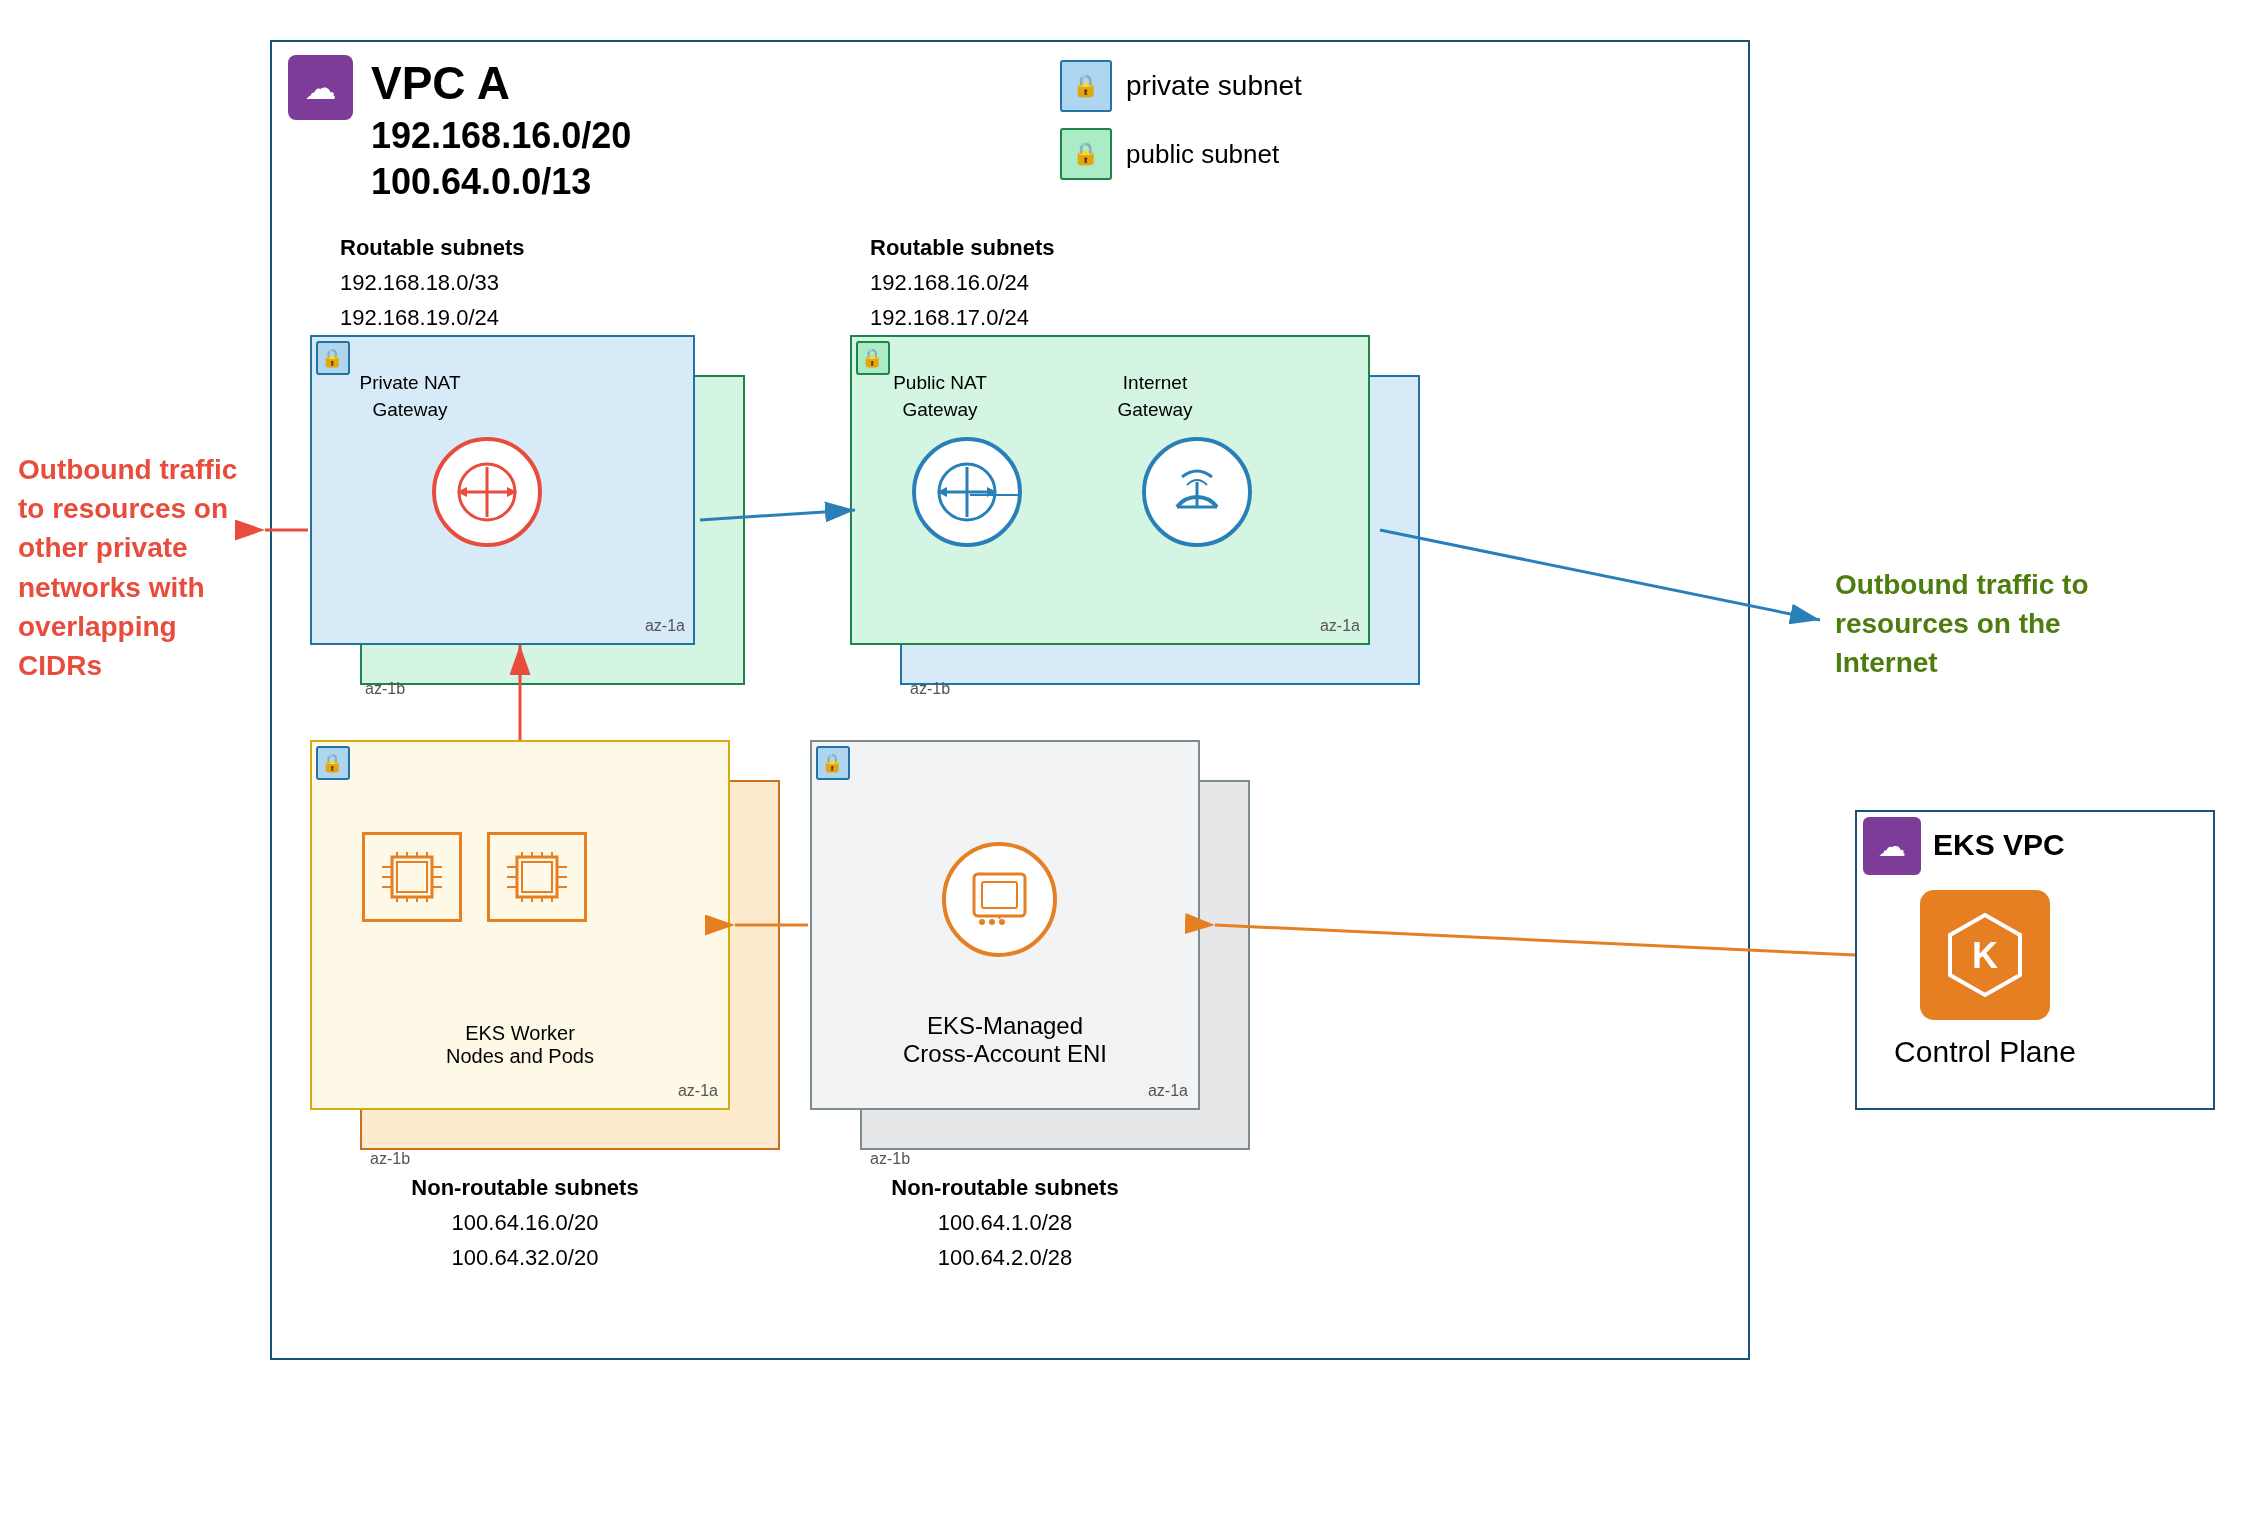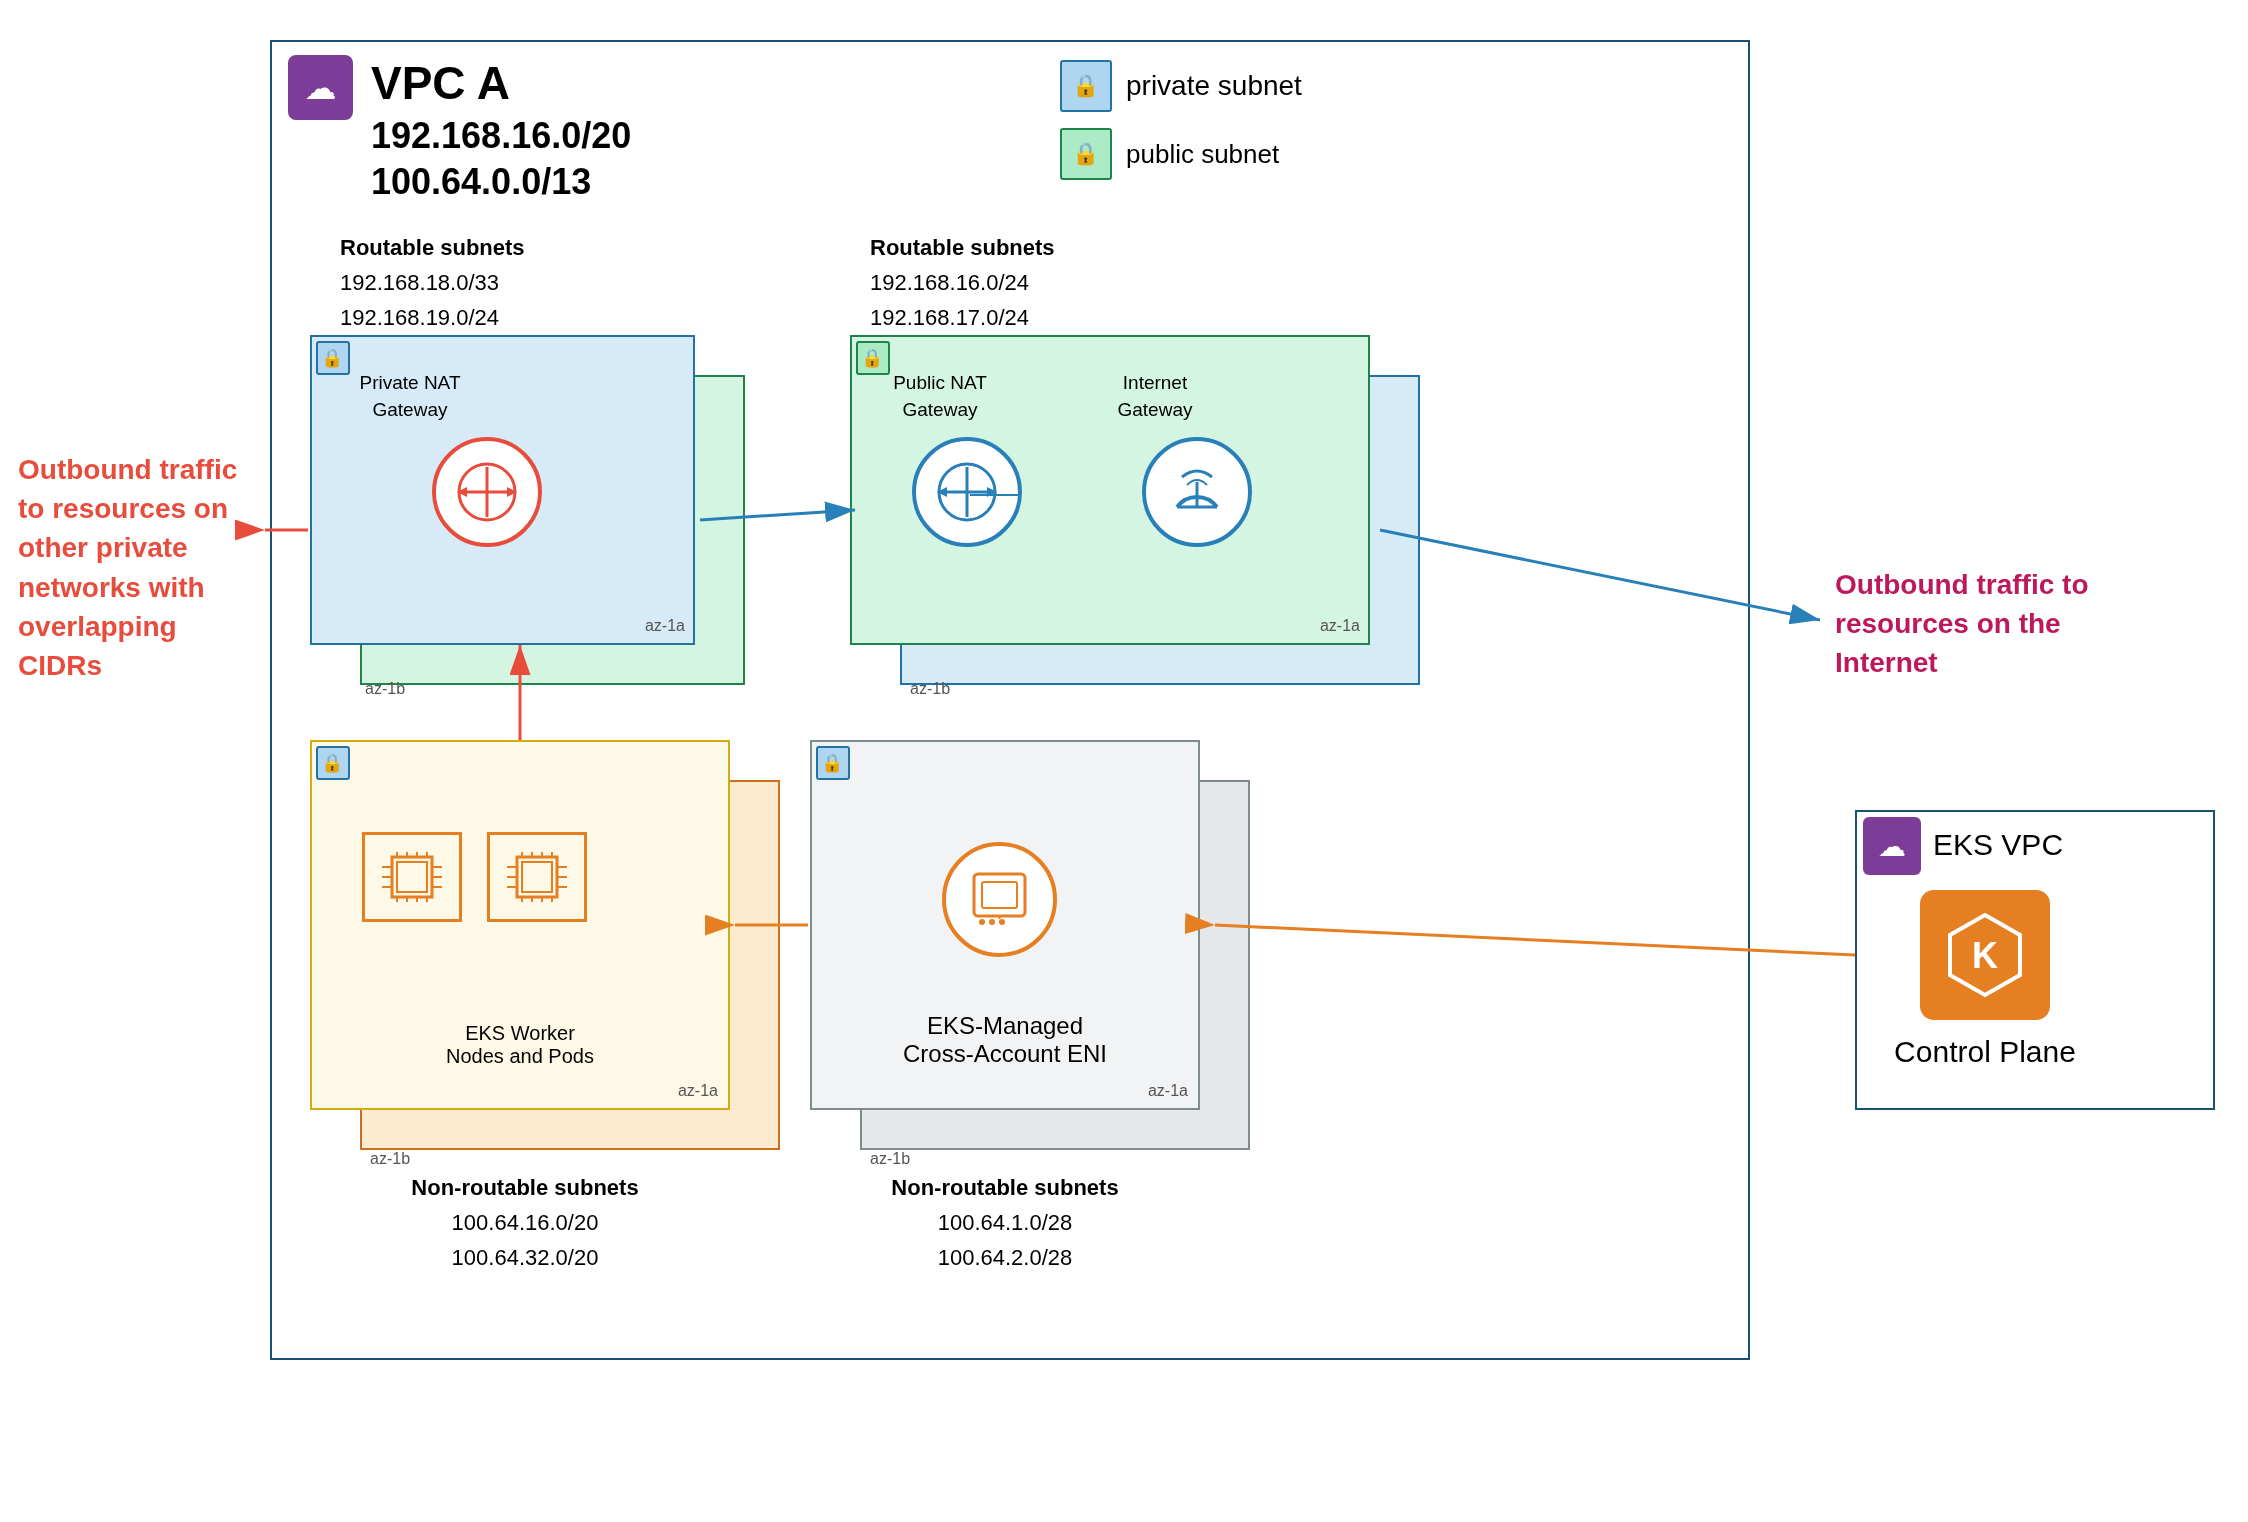--- a/index.html
+++ b/index.html
@@ -221,27 +221,27 @@
   </div>
 
   <div style="position:absolute;left:810px;top:1150px;font-size:22px;text-align:center;width:390px;line-height:1.6;">
     <div style="font-weight:bold;">Non-routable subnets</div>
     <div>100.64.1.0/28</div>
     <div>100.64.2.0/28</div>
   </div>
 
   <div style="position:absolute;left:18px;top:430px;font-size:28px;color:#e74c3c;font-weight:bold;line-height:1.4;width:240px;">Outbound traffic to resources on other private networks with overlapping CIDRs</div>
 
-  <div style="position:absolute;left:1835px;top:545px;font-size:28px;color:#be185d;font-weight:bold;line-height:1.4;width:280px;">Outbound traffic to resources on the Internet</div>
+  <div style="position:absolute;left:1835px;top:545px;font-size:28px;color:#4d7c0f;font-weight:bold;line-height:1.4;width:280px;">Outbound traffic to resources on the Internet</div>
 
   <div style="position:absolute;left:1855px;top:790px;width:360px;height:300px;border:2px solid #1a5276;background:#fff;"></div>
 
   <div style="position:absolute;left:1863px;top:797px;width:58px;height:58px;background:#7d3c98;border-radius:6px;display:flex;align-items:center;justify-content:center;font-size:28px;color:#fff;">☁</div>
 
-  <div style="position:absolute;left:1933px;top:808px;font-size:30px;font-weight:normal;">EKS VPC</div>
+  <div style="position:absolute;left:1933px;top:808px;font-size:30px;font-weight:bold;">EKS VPC</div>
 
   <div style="position:absolute;left:1920px;top:870px;width:130px;height:130px;background:#e67e22;border-radius:14px;display:flex;align-items:center;justify-content:center;">
     <svg width="90" height="90" viewBox="0 0 90 90">
 
       <polygon points="45,5 80,25 80,65 45,85 10,65 10,25" fill="none" stroke="#fff" stroke-width="4"></polygon>
       <text x="45" y="58" text-anchor="middle" font-size="36" font-weight="bold" fill="#fff">K</text>
     </svg>
   </div>
 
   <div style="position:absolute;left:1870px;top:1015px;font-size:30px;text-align:center;width:230px;">Control Plane</div>

